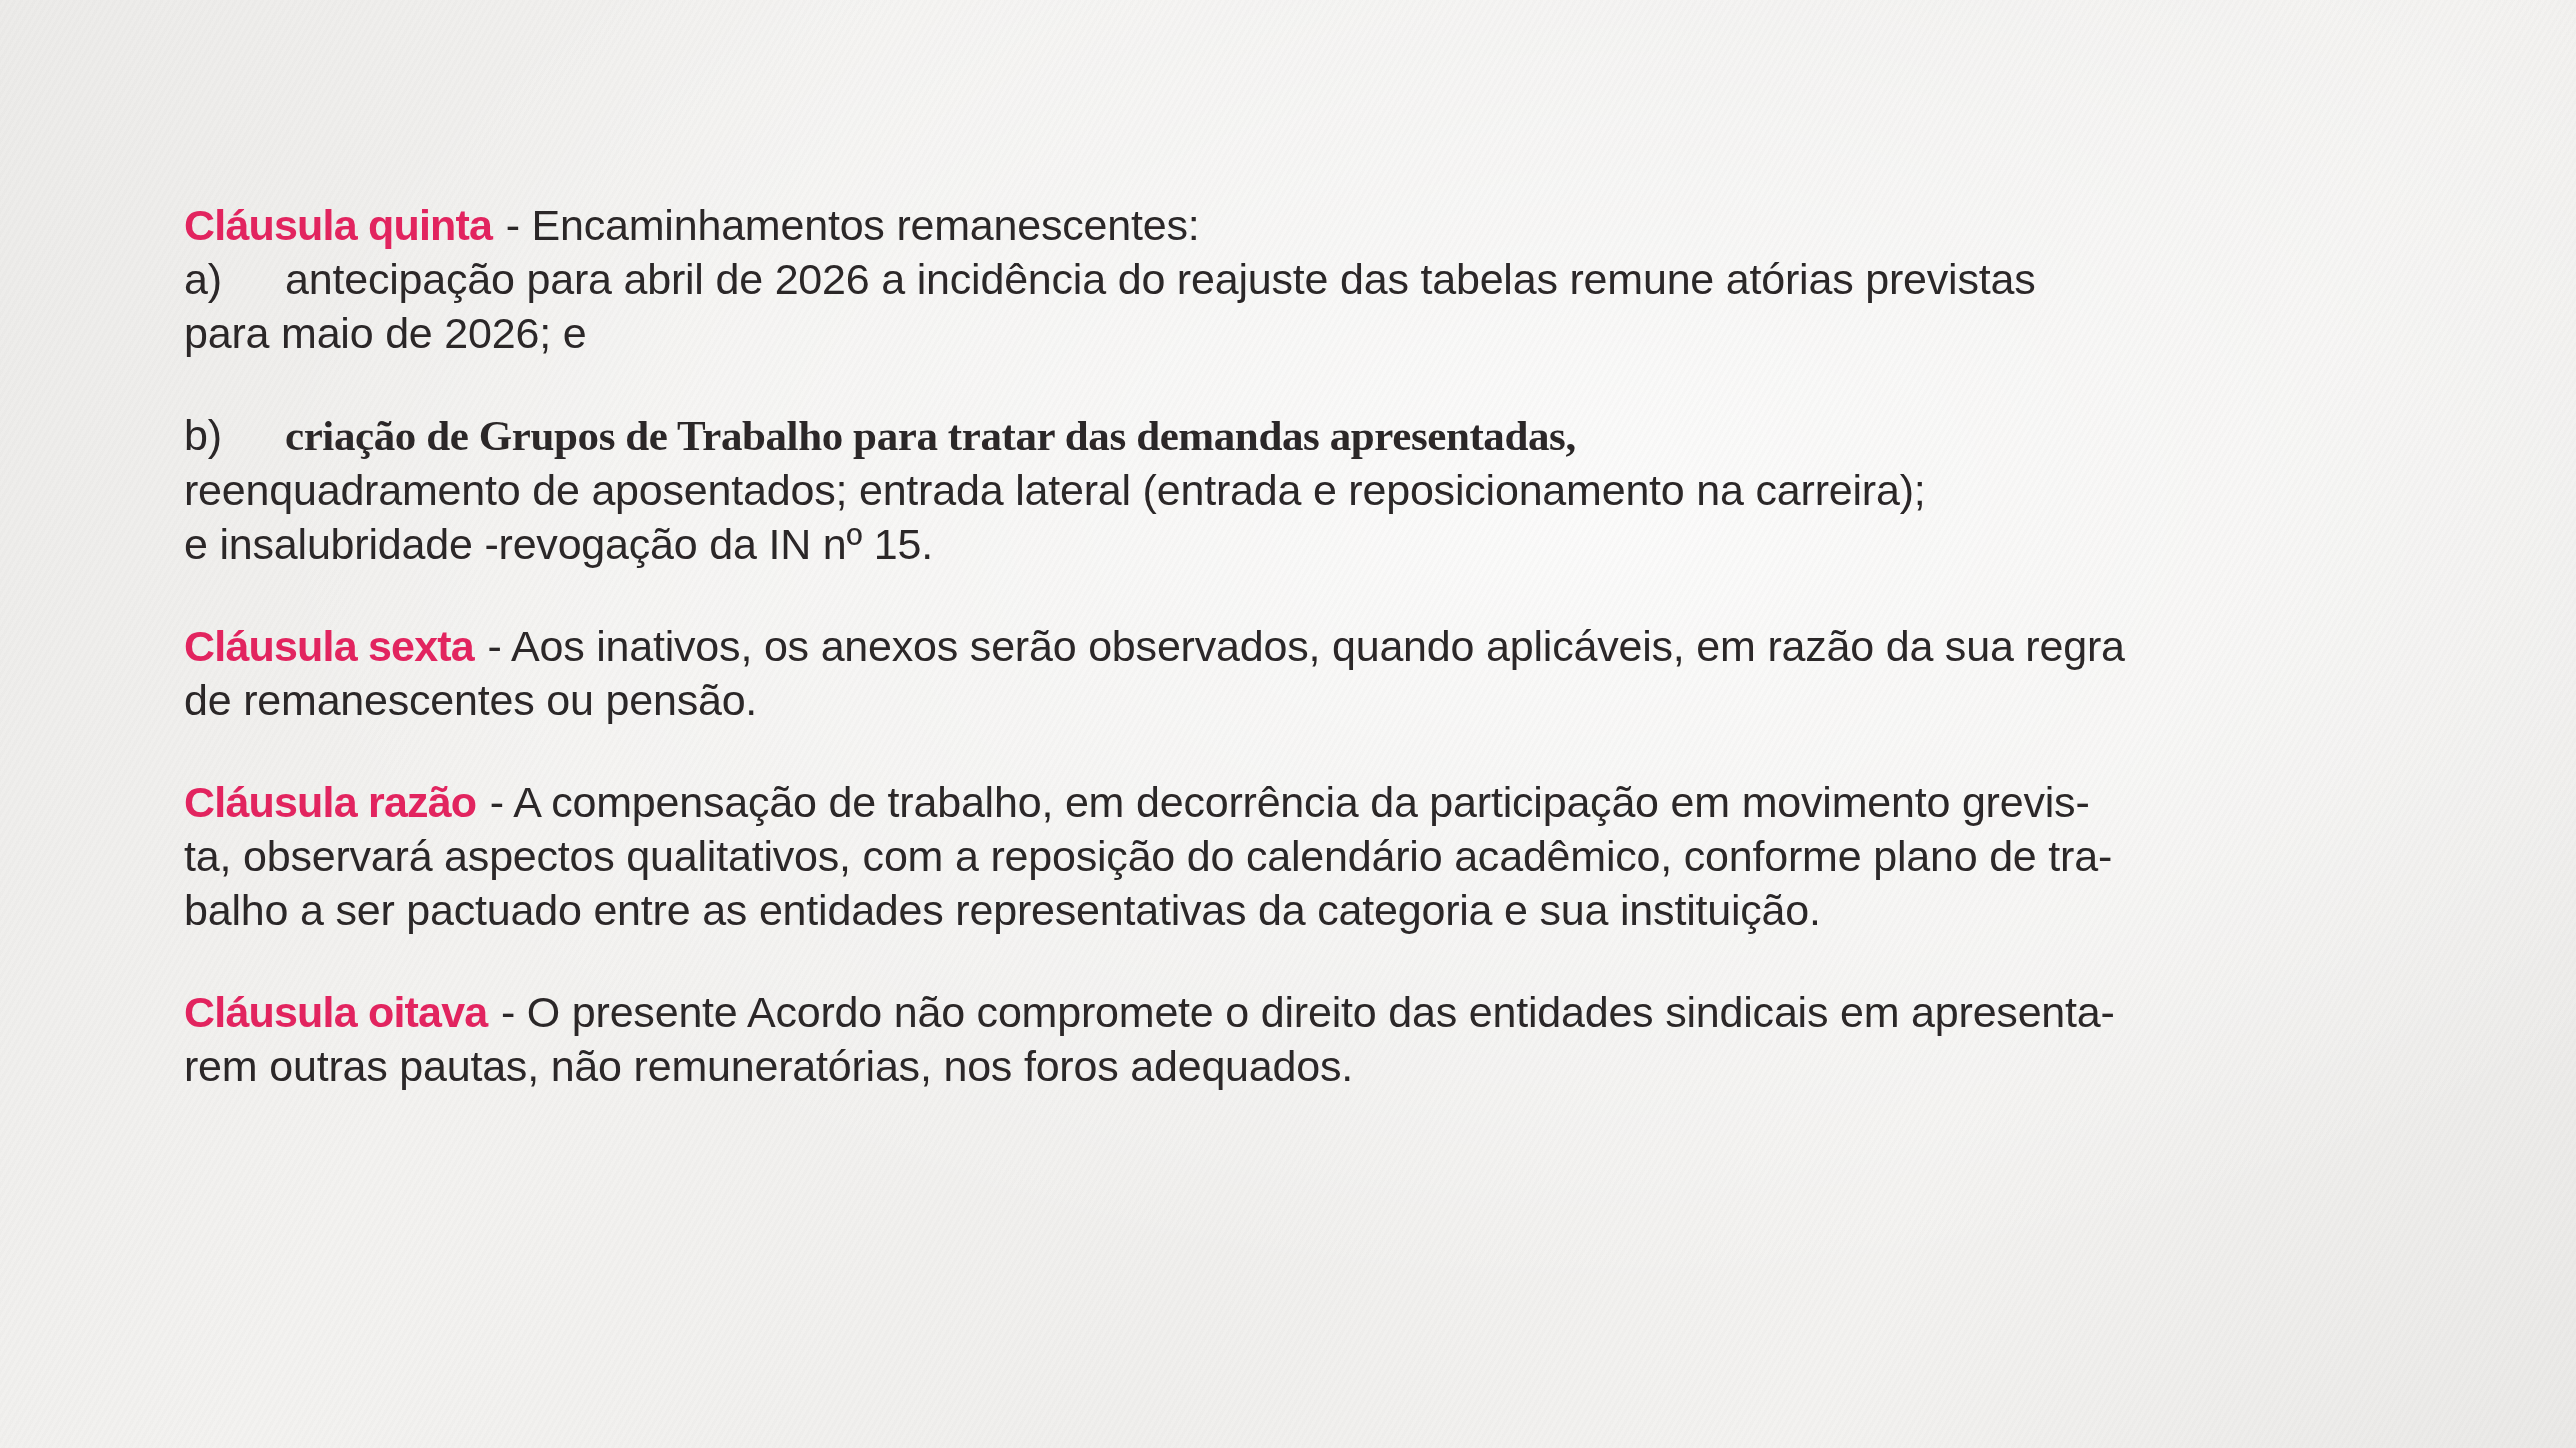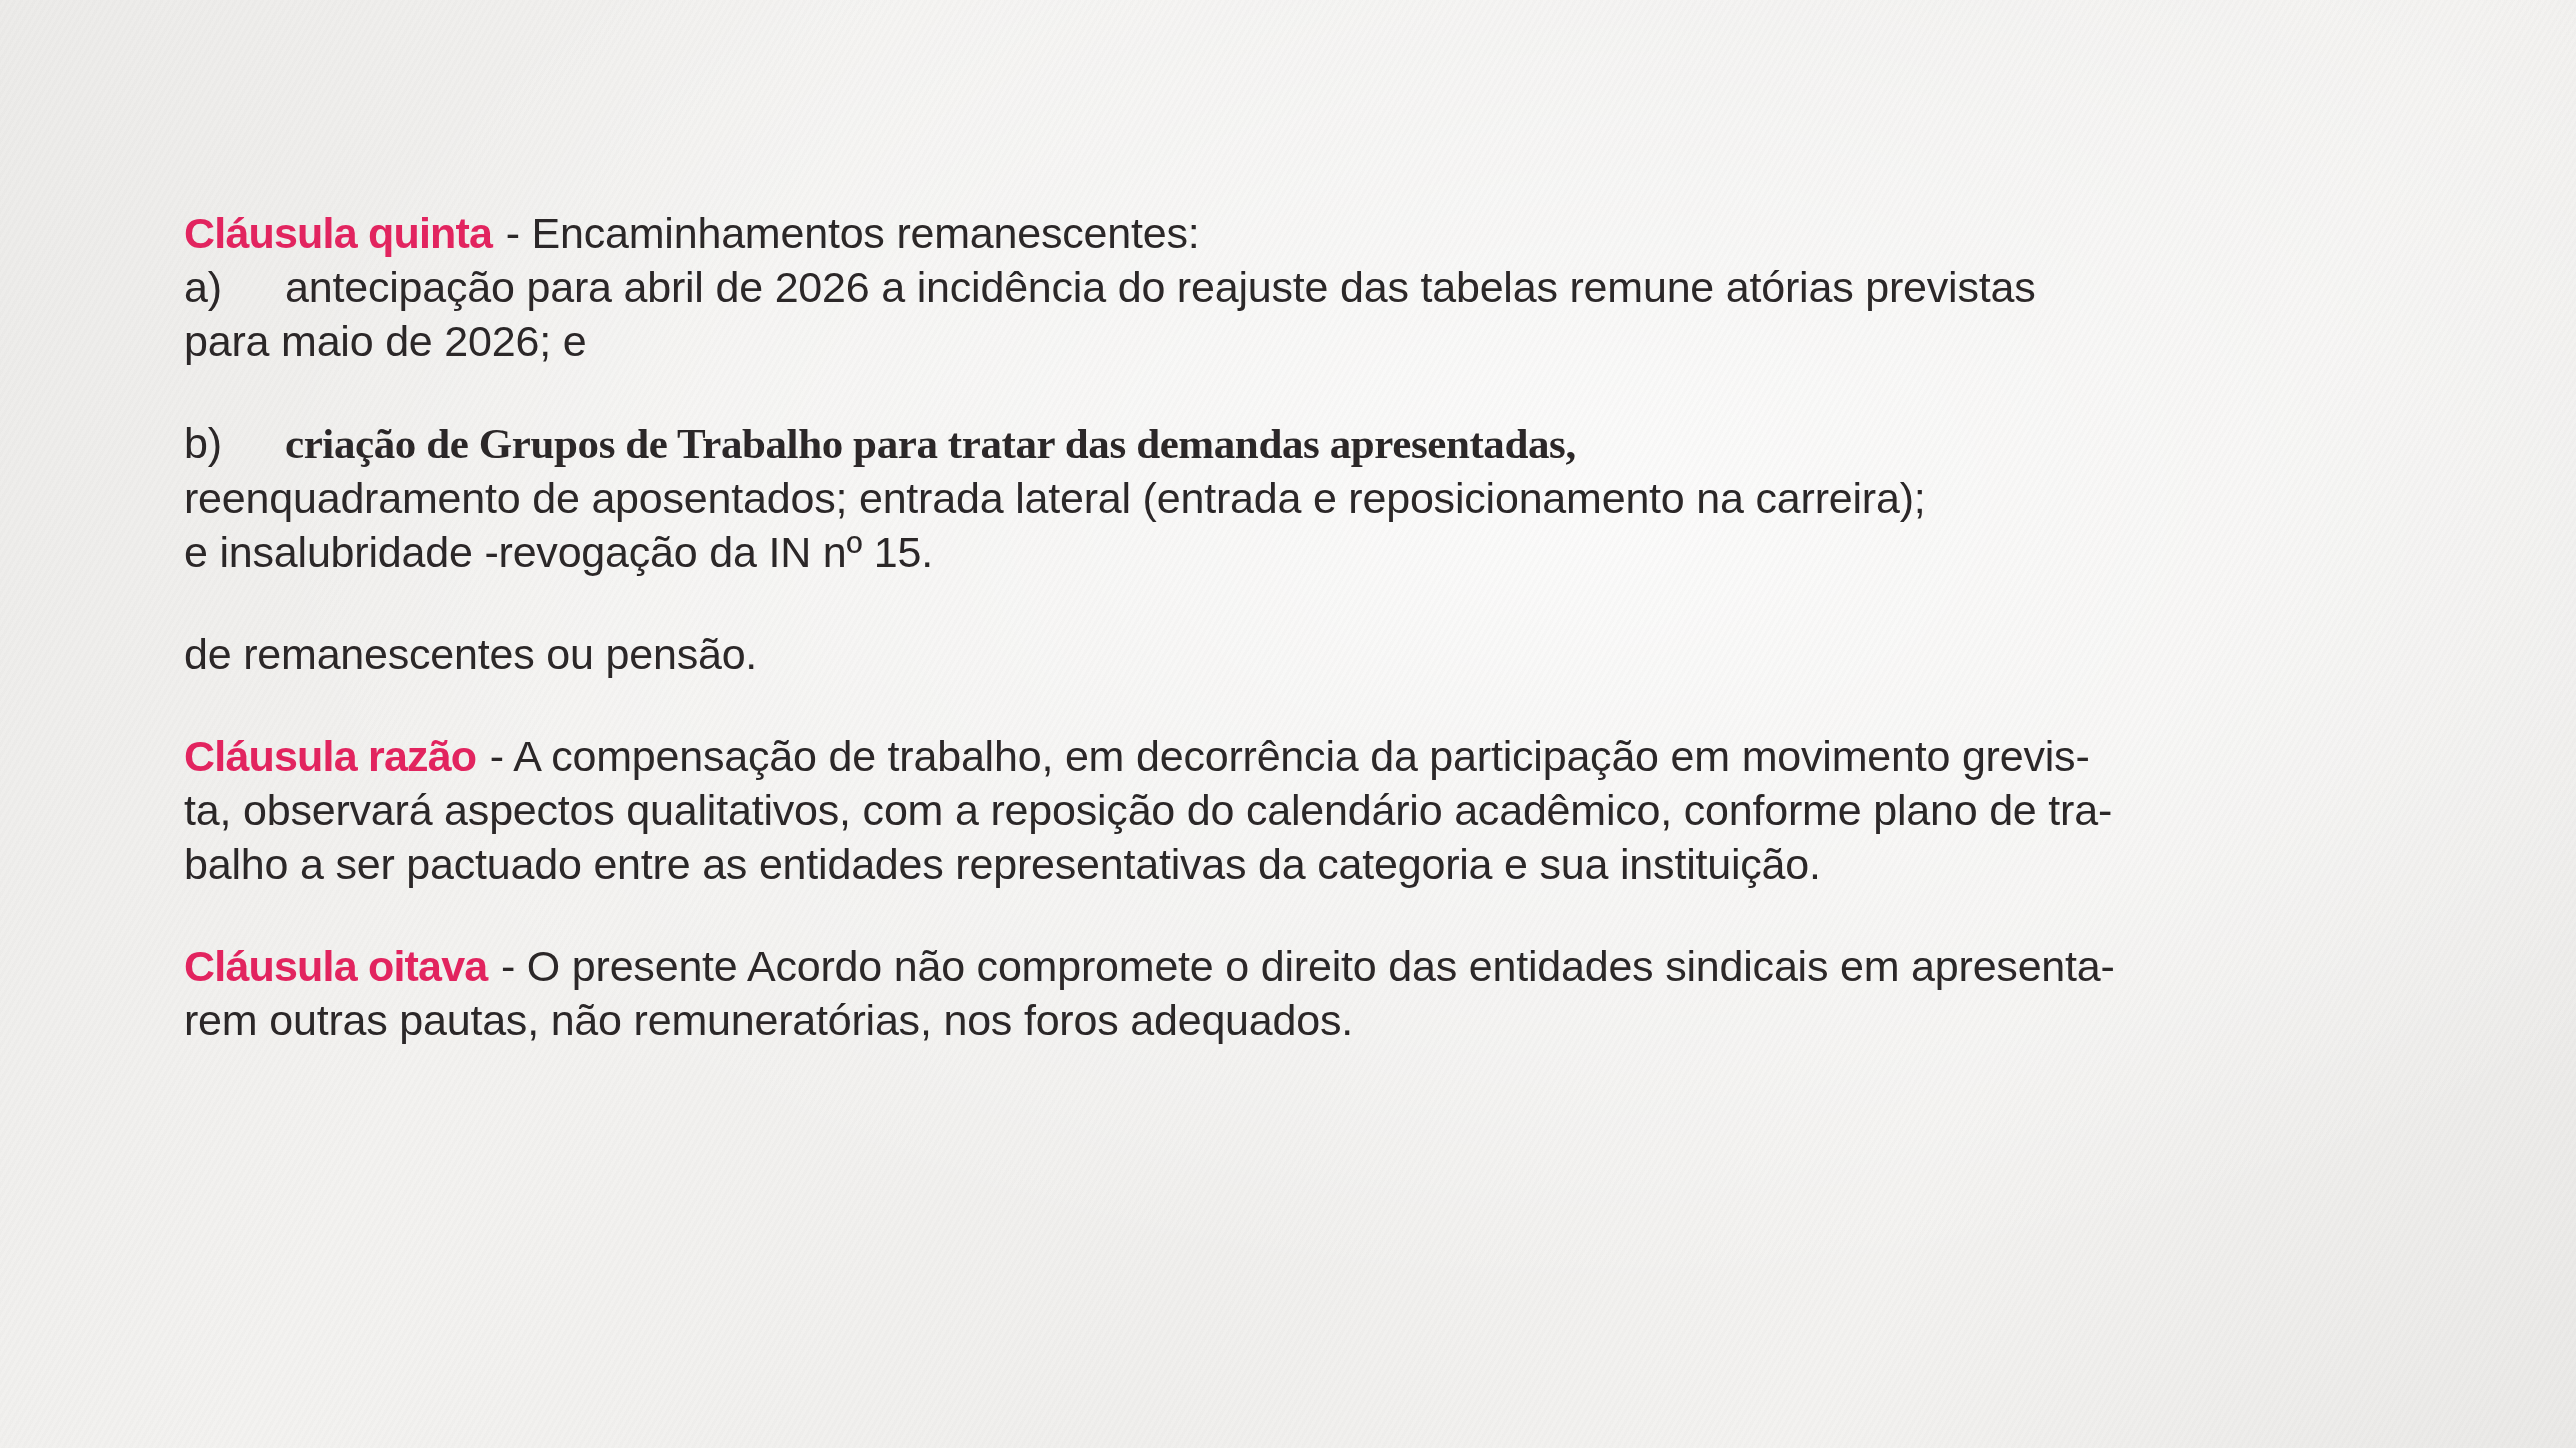--- a/index.html
+++ b/index.html
@@ -19,21 +19,20 @@
   }
   .page {
     position: absolute;
     top: 198px;
     left: 184px;
     right: 87px;
     color: var(--text-color, #2b2728);
     font-size: 43px;
     line-height: 54px;
     letter-spacing: -0.2px;
-    margin-top: 8px;
   }
   .para {
     margin: 0 0 48px 0;
   }
   .line {
     white-space: nowrap;
   }
   .accent-label {
     color: var(--accent-color, #e2245f);
     font-weight: bold;
@@ -67,20 +66,23 @@
 
   <section class="para">
     <div class="line">
       <span class="marker">b)</span><span class="bold">criação de Grupos de Trabalho para tratar das demandas apresentadas,</span>
     </div>
     <div class="line">reenquadramento de aposentados; entrada lateral (entrada e reposicionamento na carreira);</div>
     <div class="line">e insalubridade -revogação da IN nº 15.</div>
   </section>
 
   <section class="para">
+    <div class="line">
+      <span class="accent-label">Cláusula sexta</span><span>- Aos inativos, os anexos serão observados, quando aplicáveis, em razão da sua regra</span>
+    </div>
     <div class="line">de remanescentes ou pensão.</div>
   </section>
 
   <section class="para">
     <div class="line">
       <span class="accent-label">Cláusula razão</span><span>- A compensação de trabalho, em decorrência da participação em movimento grevis-</span>
     </div>
     <div class="line">ta, observará aspectos qualitativos, com a reposição do calendário acadêmico, conforme plano de tra-</div>
     <div class="line">balho a ser pactuado entre as entidades representativas da categoria e sua instituição.</div>
   </section>

